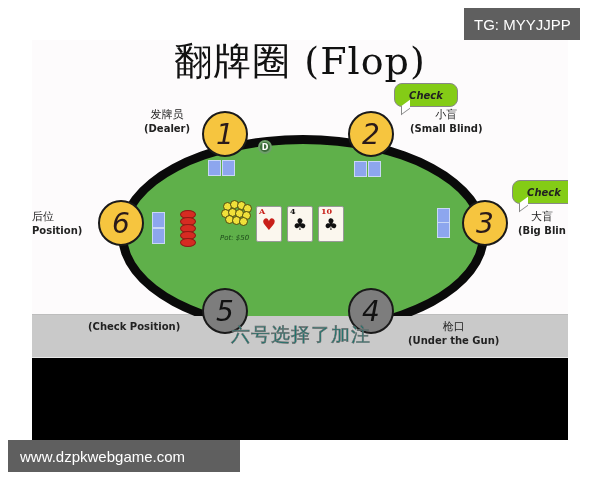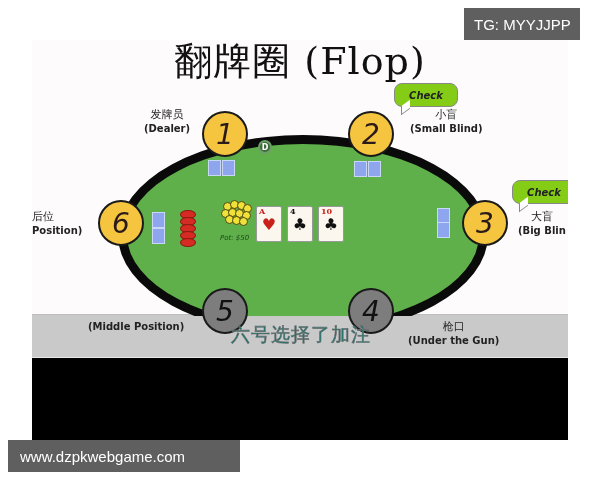--- a/index.html
+++ b/index.html
@@ -135,21 +135,21 @@
   </div>
 
   <div class="seat grey" style="left:170px;top:248px;">
       <span>5</span>
     </div>
   <div class="seat grey" style="left:316px;top:248px;">
       <span>4</span>
     </div>
 
   <div class="label" style="left:56px;top:280px;">
-    <div>(Middle Position)</div>
+    <div>(Check Position)</div>
   </div>
   <div class="label" style="left:376px;top:280px;">
     <div class="cn">枪口</div>
     <div>(Under the Gun)</div>
   </div>
 
   <div class="subtitle">六号选择了加注</div>
 </div>
 
 <div class="badge badge-site">

